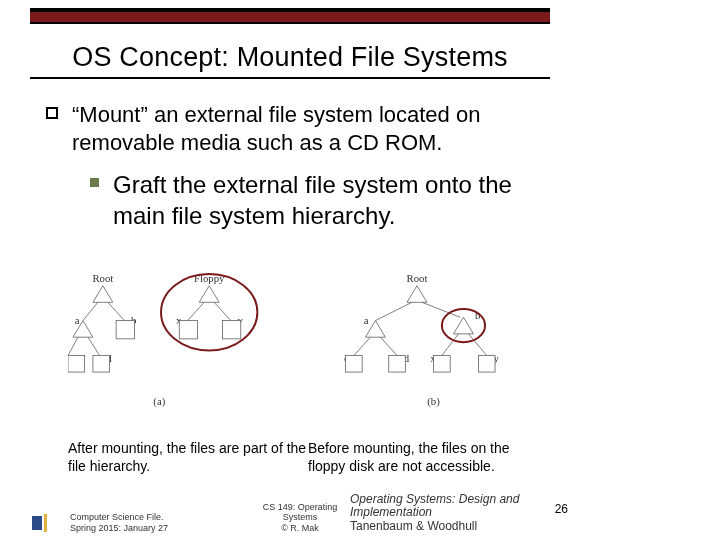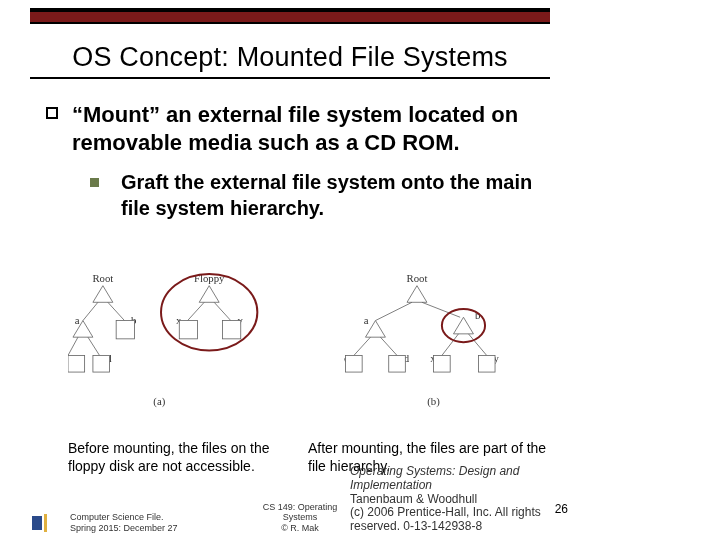--- a/index.html
+++ b/index.html
@@ -4,24 +4,24 @@
 <style>
   * { box-sizing: border-box; margin: 0; padding: 0; }
   html, body { width: 720px; height: 540px; font-family: Arial, Helvetica, sans-serif; background: #fff; color: #000; }
   .slide { width: 588px; height: 540px; position: relative; padding: 8px 38px 0 30px; }
   .topbar { height: 4px; background: #000; }
   .redbar { height: 10px; background: #7a1a1a; }
   .thinbar { height: 2px; background: #000; margin-top: 0; }
   .title-wrap { text-align: center; margin-top: 18px; }
   .title { font-size: 27px; font-weight: 400; letter-spacing: 0.2px; display: inline-block; }
   .title-underline { height: 2px; background: #000; margin-top: 4px; }
-  .body { margin-top: 22px; padding: 0 16px; font-weight: bold; }
+  .body { margin-top: 22px; padding: 0 16px; }
   .lvl1 { display: flex; gap: 14px; font-size: 22px; line-height: 1.25; }
   .lvl1 .bullet { width: 12px; height: 12px; border: 2px solid #000; margin-top: 6px; flex: none; }
-  .lvl2 { display: flex; gap: 22px; font-size: 20px; line-height: 1.28; margin-top: 14px; margin-left: 44px; }
+  .lvl2 { display: flex; gap: 14px; font-size: 24px; line-height: 1.28; margin-top: 14px; margin-left: 44px; }
   .lvl2 .bullet { width: 9px; height: 9px; background: #6a7a4a; margin-top: 8px; flex: none; }
   .figs { position: absolute; left: 68px; top: 258px; right: 30px; display: flex; justify-content: space-between; align-items: flex-start; }
   .diagram { width: 290px; height: 170px; position: relative; }
   .diagram svg { width: 100%; height: 100%; }
   .circ { stroke: #7a1a1a; stroke-width: 2.4; fill: none; }
   .captions { position: absolute; left: 68px; right: 40px; top: 440px; display: flex; justify-content: space-between; font-size: 14px; }
   .captions > div { width: 270px; line-height: 1.25; }
   .footer { position: absolute; left: 0; right: 0; bottom: 6px; display: flex; align-items: flex-end; padding: 0 18px 0 30px; font-size: 9px; color: #333; }
   .ft-logo { width: 30px; height: 22px; margin-right: 10px; display:flex; align-items: center; justify-content:center; }
   .ft-left { line-height: 1.2; width: 180px; }
@@ -117,40 +117,39 @@
         <rect class="box" x="150" y="100" width="20" height="20"></rect>
         <text class="node-label" x="222" y="108">y</text>
         <rect class="box" x="204" y="100" width="20" height="20"></rect>
         <ellipse class="circ" cx="186" cy="64" rx="26" ry="20"></ellipse>
         <text class="node-label" x="150" y="160" text-anchor="middle">(b)</text>
       </svg>
     </div>
   </div>
 
   <div class="captions">
+    <div style="text-align:left">After mounting, the files are part of the file hierarchy.</div>
     <div>Before mounting, the files on the floppy disk are not accessible.</div>
-    <div style="text-align:left">After mounting, the files are part of the file hierarchy.</div>
   </div>
 
   <div class="pageno">26</div>
 
   <div class="footer">
     <div class="ft-logo">
       <svg viewBox="0 0 30 22">
           <rect x="2" y="4" width="10" height="14" fill="#2a4a8a"></rect>
           <rect x="14" y="2" width="3" height="18" fill="#e0b040"></rect>
         </svg>
     </div>
     <div class="ft-left">
       <div>Computer Science File.</div>
-      <div>Spring 2015: December 27</div>
+      <div>Spring 2015: January 27</div>
     </div>
     <div class="ft-mid">
       <div>CS 149: Operating Systems</div>
       <div>© R. Mak</div>
     </div>
     <div class="ft-right">
       <div style="font-style:italic">Operating Systems: Design and Implementation</div>
       <div>Tanenbaum &amp; Woodhull</div>
-      <div>(c) 2006 Prentice-Hall, Inc. All rights reserved. 0-13-142938-8</div>
     </div>
   </div>
 </div>
 
 </body></html>

